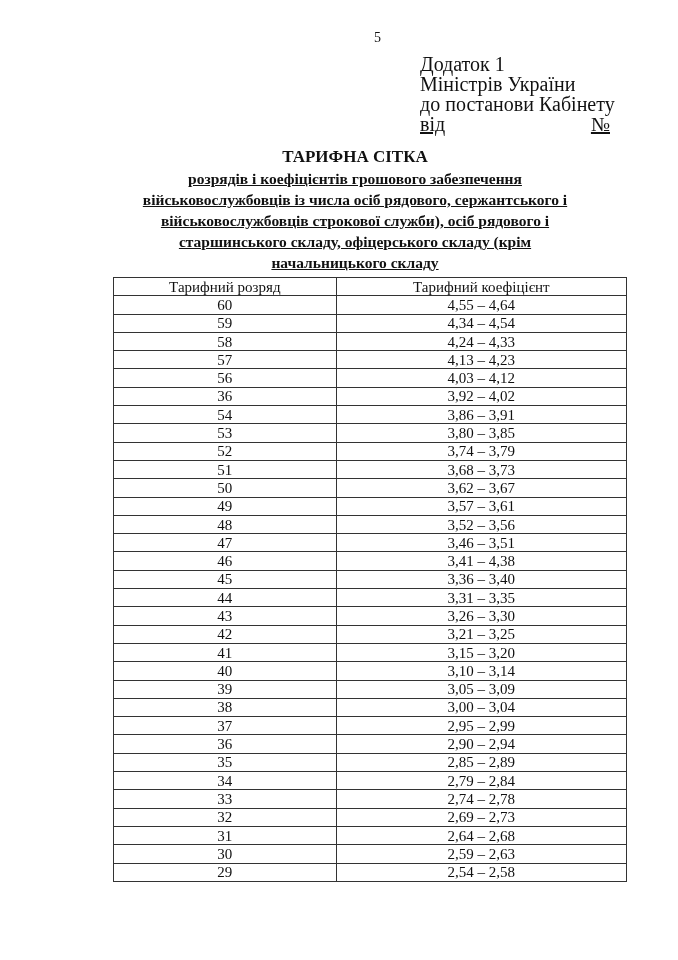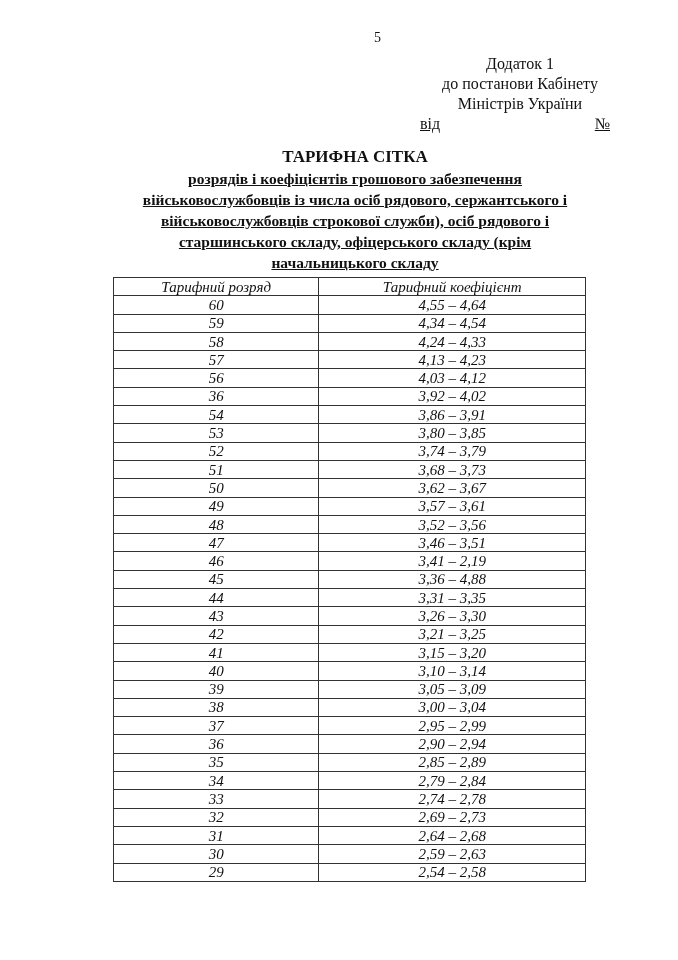--- a/index.html
+++ b/index.html
@@ -19,23 +19,22 @@
       position: absolute;
       left: 374px;
       top: 30px;
       font-size: 14px;
     }
     .annex {
       position: absolute;
       left: 420px;
       top: 54px;
       width: 200px;
-      font-size: 16px;
+      font-size: 20px;
       line-height: 20px;
-      text-align: center;
     }
     .annex .line { display: block; white-space: nowrap; }
     .annex .date-line { display: flex; justify-content: space-between; width: 190px; text-decoration: underline; }
     .title-block {
       position: absolute;
       left: 110px;
       top: 146px;
       width: 490px;
       text-align: center;
       font-weight: bold;
@@ -46,46 +45,45 @@
     }
     .title-sub {
       font-size: 15.5px;
       line-height: 21px;
       text-decoration: underline;
     }
     table.grid {
       position: absolute;
       left: 113px;
       top: 277px;
-      width: 473px;
+      width: 514px;
       border-collapse: collapse;
       font-size: 15px;
-      font-style: italic;
     }
     table.grid th, table.grid td {
       border: 1px solid #333333;
       padding: 0;
       height: 17.3px;
       line-height: 16px;
       text-align: center;
       font-weight: normal;
     }
     table.grid .col-grade { width: 230px; }
     table.grid .col-coef { width: 301px; }
     table.grid { border: 1.5px solid #333; }
   </style>
 </head>
 <body>
 
 <div class="page-number">5</div>
 
 <div class="annex">
   <span class="line">Додаток 1</span>
+  <span class="line">Міністрів України</span>
   <span class="line">до постанови Кабінету</span>
-  <span class="line">Міністрів України</span>
   <span class="line date-line">
     <span>від</span>
     <span>№</span>
   </span>
 </div>
 
 <div class="title-block">
   <div class="title-main">ТАРИФНА СІТКА</div>
   <div class="title-sub">розрядів і коефіцієнтів грошового забезпечення</div>
   <div class="title-sub">військовослужбовців із числа осіб рядового, сержантського і</div>
@@ -153,25 +151,25 @@
       <tr>
         <td>48</td>
         <td>3,52 – 3,56</td>
       </tr>
       <tr>
         <td>47</td>
         <td>3,46 – 3,51</td>
       </tr>
       <tr>
         <td>46</td>
-        <td>3,41 – 2,19</td>
+        <td>3,41 – 4,38</td>
       </tr>
       <tr>
         <td>45</td>
-        <td>3,36 – 4,88</td>
+        <td>3,36 – 3,40</td>
       </tr>
       <tr>
         <td>44</td>
         <td>3,31 – 3,35</td>
       </tr>
       <tr>
         <td>43</td>
         <td>3,26 – 3,30</td>
       </tr>
       <tr>

